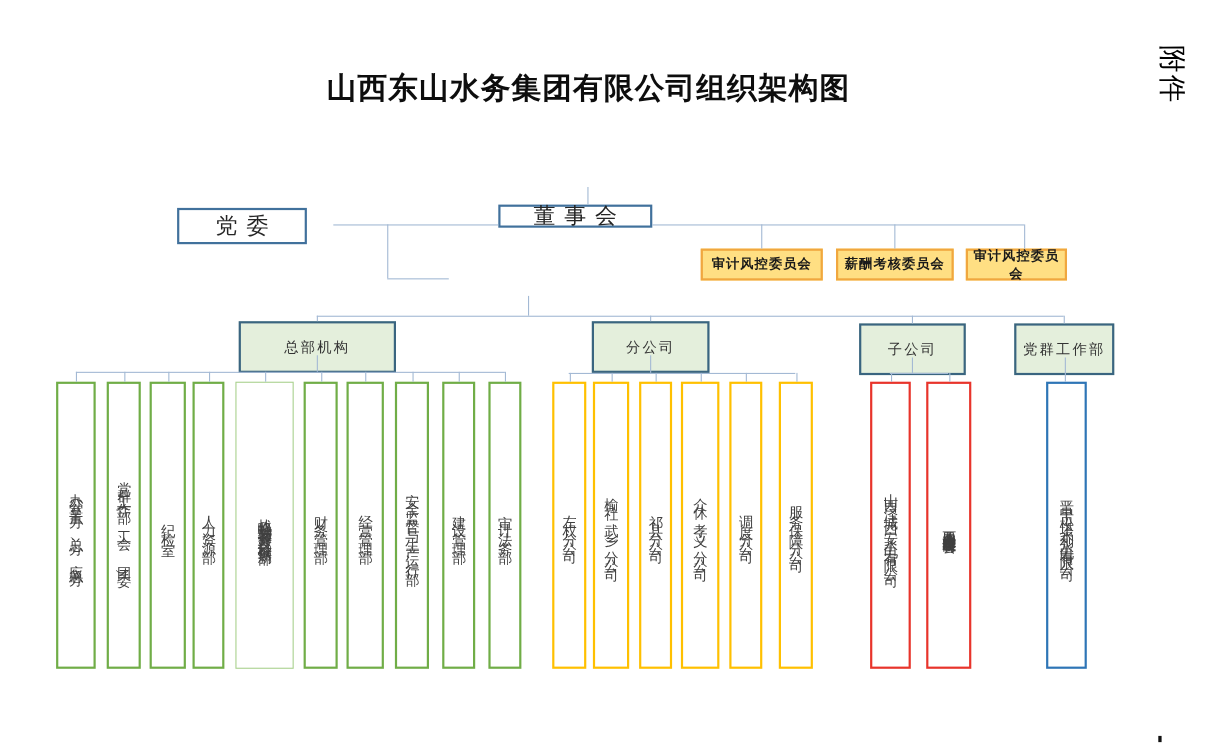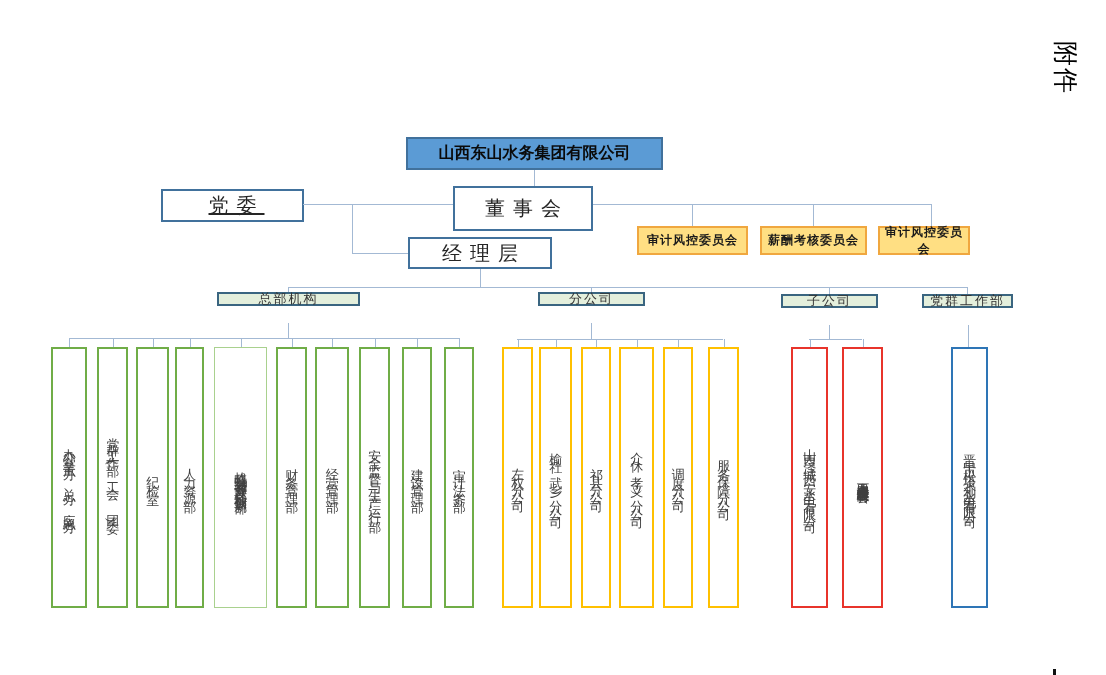--- a/index.html
+++ b/index.html
@@ -19,61 +19,56 @@
     display:flex;align-items:center;justify-content:center;
     transform:rotate(90deg);font-size:25px;color:#000;letter-spacing:2px;
   }
   #root-node{
     left:406px;top:137px;width:257px;height:33px;
     background:#5B9BD5;border:2px solid #41719C;
     font-family:"Liberation Sans","DejaVu Sans",sans-serif;
     font-weight:bold;font-size:16px;color:#0a0a0a;
   }
   .gov{border:2px solid #41719C;font-size:20px;color:#262626;letter-spacing:8px;padding-left:8px;}
-  #party-node{left:161px;top:189px;width:143px;height:33px;text-decoration:underline;}
-  #board-node{left:453px;top:186px;width:140px;height:45px;}
+  #party-node{left:161px;top:189px;width:118px;height:33px;}
+  #board-node{left:453px;top:186px;width:140px;height:21px;}
   #mgmt-node{left:408px;top:237px;width:144px;height:32px;}
   .committee{
     top:226px;height:29px;background:#FFDF83;border:2px solid #F0A73F;
     font-size:12px;font-weight:bold;color:#1a1a1a;letter-spacing:1px;
   }
   .group-header{
-    height:14px;background:#E4EFDC;border:2px solid #3A6580;
+    height:47px;background:#E4EFDC;border:2px solid #3A6580;
     font-size:13px;color:#333;letter-spacing:2px;
   }
   .vnode{top:347px;height:261px;border:2px solid #70AD47;}
   .vnode span{
     writing-mode:vertical-lr;text-orientation:mixed;
     font-size:13px;color:#404040;line-height:1.05;max-height:246px;
   }
   .vnode.light{border:1px solid #A9D18E;}
   .vnode.branch{border:2px solid #FFC000;}
   .vnode.subsidiary{border:2px solid #E8342B;}
   .vnode.affiliate{border:2px solid #2E75B6;}
   .vnode.tight span{font-size:12.5px;}
   #page-artifact{position:absolute;left:1053px;top:669px;width:3px;height:6px;background:#111;}
 </style>
 </head>
 <body>
 
 <div id="canvas">
   <div id="attachment">附件</div>
+  <div id="title">山西东山水务集团有限公司组织架构图</div>
 
-  <div id="root-node" class="box">
-    <span>山西东山水务集团有限公司</span>
-  </div>
 
   <div id="party-node" class="box gov">
     <span>党委</span>
   </div>
   <div id="board-node" class="box gov">
     <span>董事会</span>
-  </div>
-  <div id="mgmt-node" class="box gov">
-    <span>经理层</span>
   </div>
 
   <div id="committees">
       <div class="box committee" style="left: 637px; width: 111px;">
         <span>审计风控委员会</span>
       </div>
       <div class="box committee" style="left: 760px; width: 107px;">
         <span>薪酬考核委员会</span>
       </div>
       <div class="box committee" style="left: 878px; width: 92px;">

